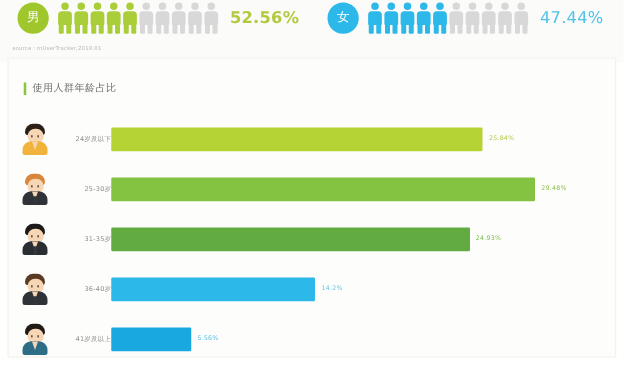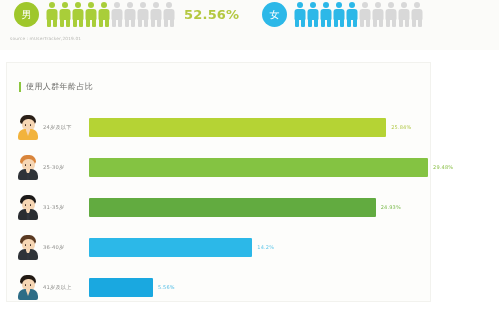--- a/index.html
+++ b/index.html
@@ -104,26 +104,27 @@
     top: 36px;
     font-size: 4.3px;
     color: #b8b8b4;
     letter-spacing: 0.15px;
   }
 
   
   .age-card {
     position: absolute;
     left: 6px;
-    top: 62px;
-    width: 425px;
+    top: 46px;
+    width: 487px;
     height: 240px;
     background: #fdfdfb;
     border: 1px solid #f2f2ee;
     box-sizing: border-box;
+    text-align: right;
   }
   .card-title {
     position: absolute;
     left: 12px;
     top: 18px;
     display: flex;
     align-items: center;
     gap: 5px;
   }
   .title-bar {
@@ -359,20 +360,21 @@
           <span class="leg-l"></span>
           <span class="leg-r"></span>
         </div>
         <div class="person off">
           <span class="head"></span>
           <span class="body"></span>
           <span class="leg-l"></span>
           <span class="leg-r"></span>
         </div>
       </div>
+    <div class="gender-pct female">47.44%</div>
   </div>
 
   <div class="source">source：mUserTracker,2019.01</div>
 </div>
 
 <div class="age-card">
   <div class="card-title">
     <div class="title-bar"></div>
     <div class="title-text">使用人群年龄占比</div>
   </div>

